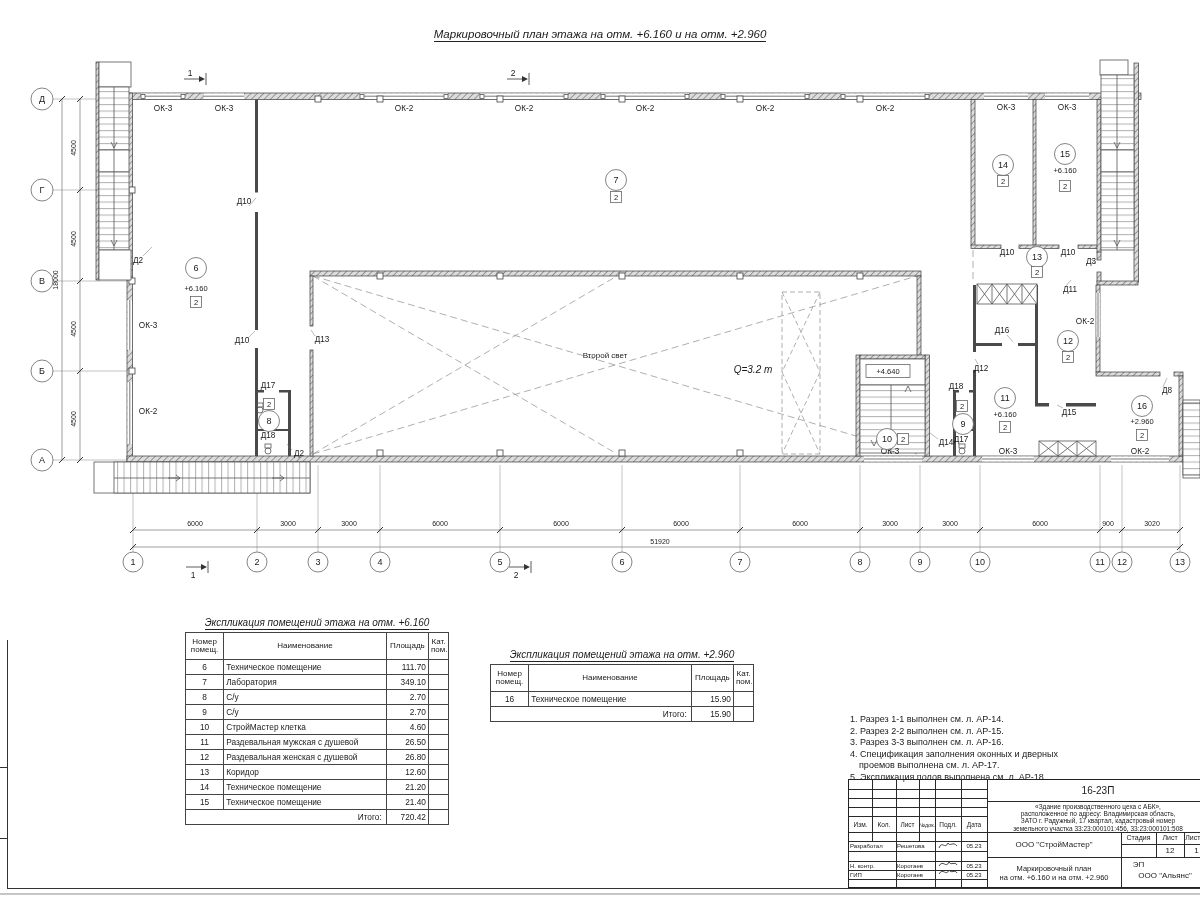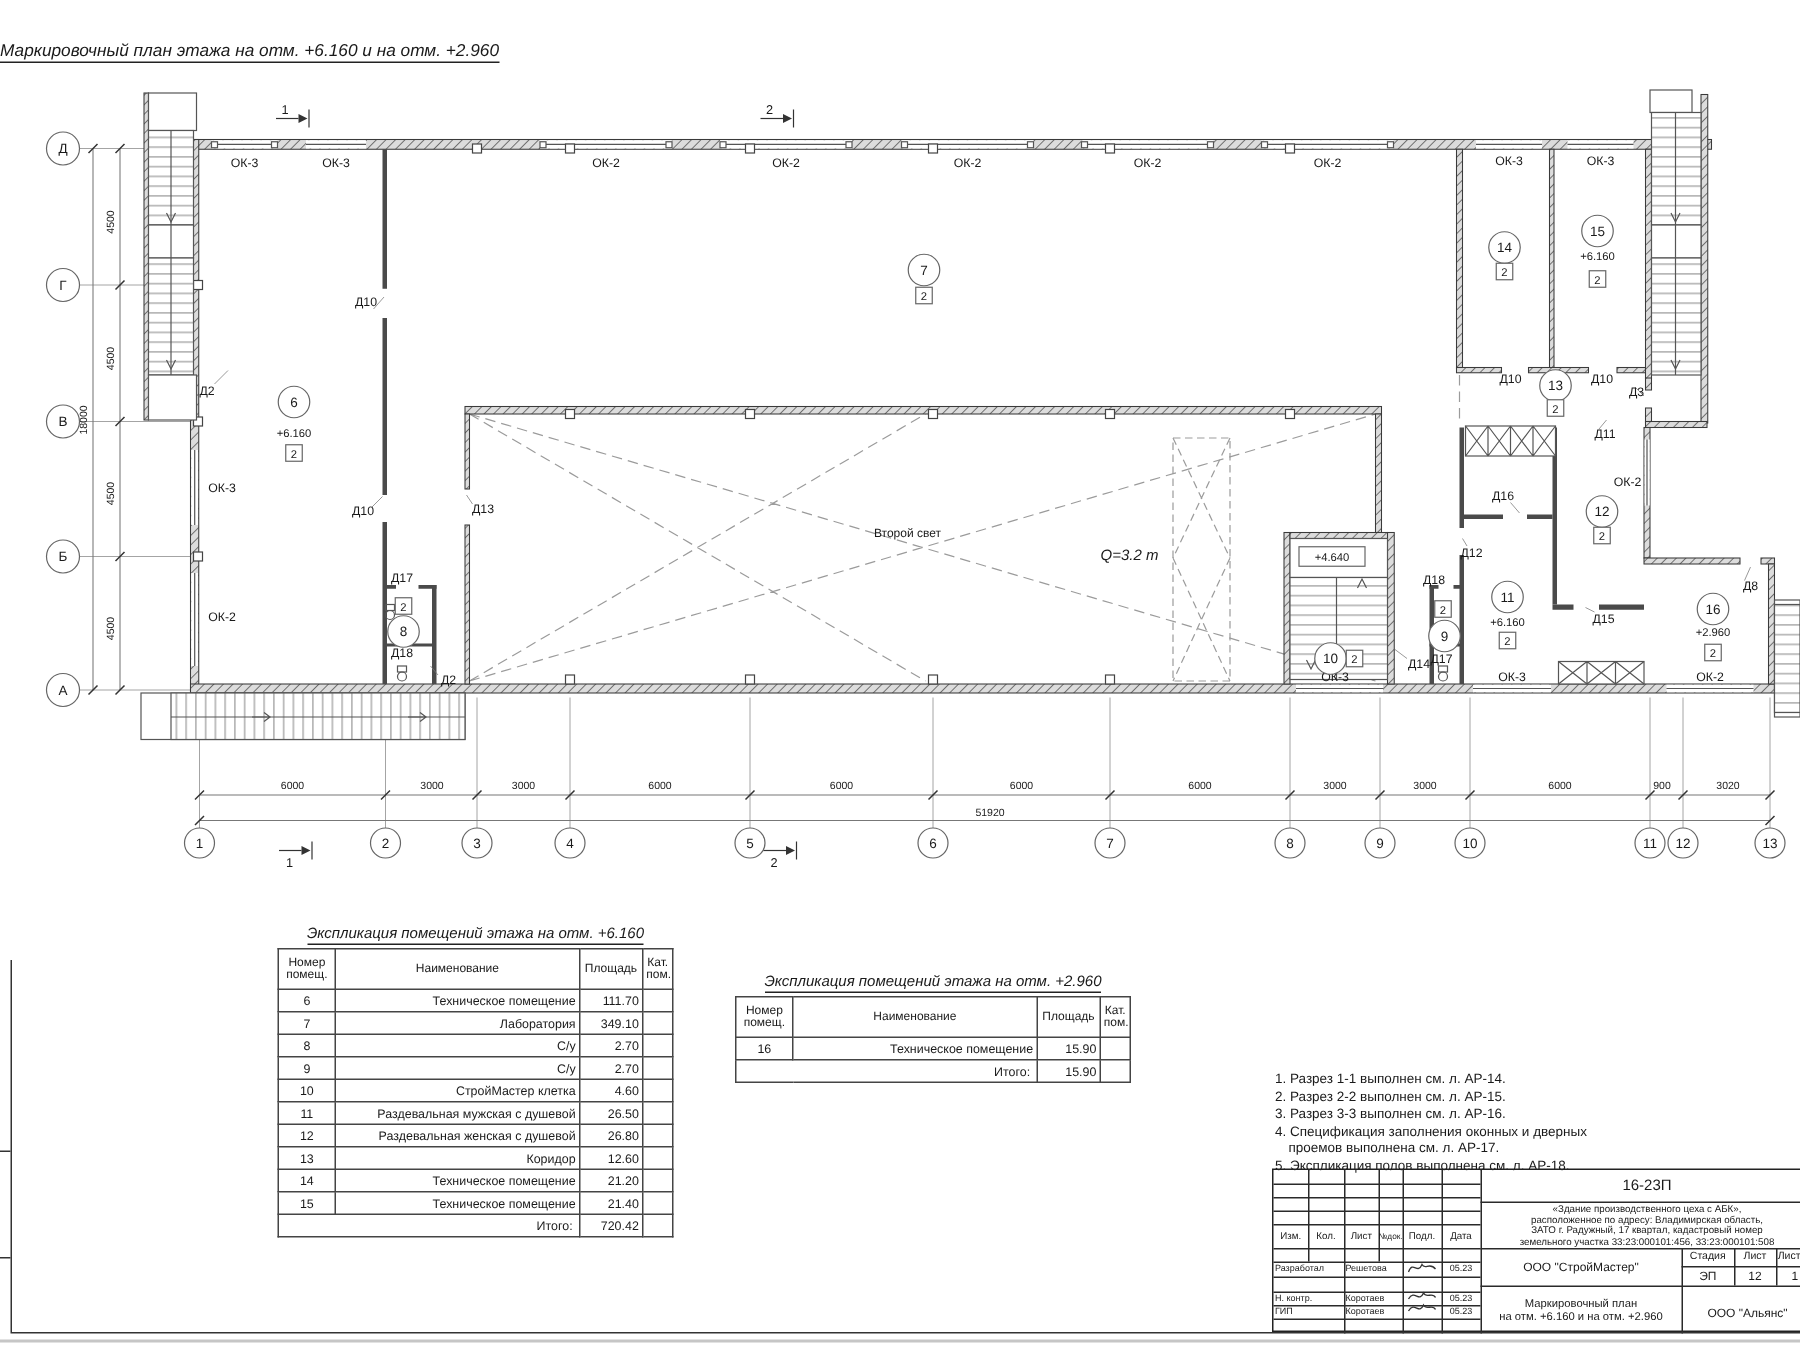--- a/index.html
+++ b/index.html
@@ -6,36 +6,36 @@
   body{width:1200px;height:900px;position:relative;background:#fff;overflow:hidden;
        font-family:"Liberation Sans",sans-serif;color:#1a1a1a;}
   .abs{position:absolute;}
   .t{position:absolute;white-space:nowrap;color:#1a1a1a;}
   svg text{font-family:"Liberation Sans",sans-serif;fill:#1a1a1a;}
   .ttl{font-style:italic;font-size:11.5px;}
   .ttl span{border-bottom:1px solid #222;padding-bottom:1px;}
   .tbl-title{font-style:italic;font-size:10px;text-align:center;}
   .tbl-title span{border-bottom:1px solid #222;padding-bottom:1px;}
   table.exp{border-collapse:collapse;border:1.5px solid #222;table-layout:fixed;}
-  table.exp td{border:1px solid #444;font-size:8.3px;padding:0 2px;height:14px;line-height:1.05;overflow:hidden;text-align:right;}
+  table.exp td{border:1px solid #444;font-size:8.3px;padding:0 2px;height:14px;line-height:1.05;overflow:hidden;}
   table.exp td.hd{text-align:center;font-size:8px;height:26px;vertical-align:middle;}
   table.exp td.num{text-align:center;}
   table.exp td.area{text-align:right;}
   table.exp td.tot{text-align:right;padding-right:4px;}
   .notes{font-size:9px;line-height:11.5px;}
   .notes .cont{margin-left:9px;}
   .tb-line-h{position:absolute;height:0;border-top:1px solid #2a2a2a;}
   .tb-line-v{position:absolute;width:0;border-left:1px solid #2a2a2a;}
   .tb-txt{position:absolute;text-align:center;white-space:nowrap;overflow:visible;}
   .frame{position:absolute;border-color:#333;}
 </style>
 </head>
 <body>
 
-<div class="t ttl" style="left:0;top:28px;width:1200px;">
+<div class="t ttl" style="left:0;top:28px;width:1200px;text-align:center;">
   <span>Маркировочный план этажа на отм. +6.160 и на отм. +2.960</span>
 </div>
 
 <svg class="abs" style="left:0;top:0;" width="1200" height="610" viewBox="0 0 1200 610">
   <defs>
     <pattern id="h" width="4.5" height="4.5" patternUnits="userSpaceOnUse" patternTransform="rotate(45)">
       <rect width="4.5" height="4.5" fill="#dcdcdc"></rect>
       <line x1="0" y1="0" x2="0" y2="4.5" stroke="#5a5a5a" stroke-width="1.1"></line>
     </pattern>
     <pattern id="th" width="8" height="6.5" patternUnits="userSpaceOnUse">
@@ -601,21 +601,21 @@
   <div class="abs" style="left:140px;top:23px;width:218px;text-align:center;font-size:6.5px;line-height:7.2px;">
     <div>«Здание производственного цеха с АБК»,</div>
     <div>расположенное по адресу: Владимирская область,</div>
     <div>ЗАТО г. Радужный, 17 квартал, кадастровый номер</div>
     <div>земельного участка 33:23:000101:456, 33:23:000101:508</div>
   </div>
   <div class="tb-txt" style="left:138px;top:60px;width:134px;font-size:8px;">ООО "СтройМастер"</div>
   <div class="tb-txt" style="left:272px;top:54px;width:35px;font-size:7px;">Стадия</div>
   <div class="tb-txt" style="left:307px;top:54px;width:28px;font-size:7px;">Лист</div>
   <div class="tb-txt" style="left:335px;top:54px;width:25px;font-size:7px;">Листов</div>
-  <div class="tb-txt" style="left:272px;top:66px;width:35px;font-size:8px;">ЭП</div>
+  <div class="tb-txt" style="left:272px;top:80px;width:35px;font-size:8px;">ЭП</div>
   <div class="tb-txt" style="left:307px;top:66px;width:28px;font-size:8px;">12</div>
   <div class="tb-txt" style="left:335px;top:66px;width:25px;font-size:8px;">1</div>
   <div class="abs" style="left:138px;top:84px;width:134px;text-align:center;font-size:7.5px;line-height:9px;">
     <div>Маркировочный план</div>
     <div>на отм. +6.160 и на отм. +2.960</div>
   </div>
   <div class="tb-txt" style="left:272px;top:91px;width:88px;font-size:8px;">ООО "Альянс"</div>
 </div>
 
 <div class="abs frame" style="left:7px;top:640px;height:248px;border-left:1px solid #333;"></div>

